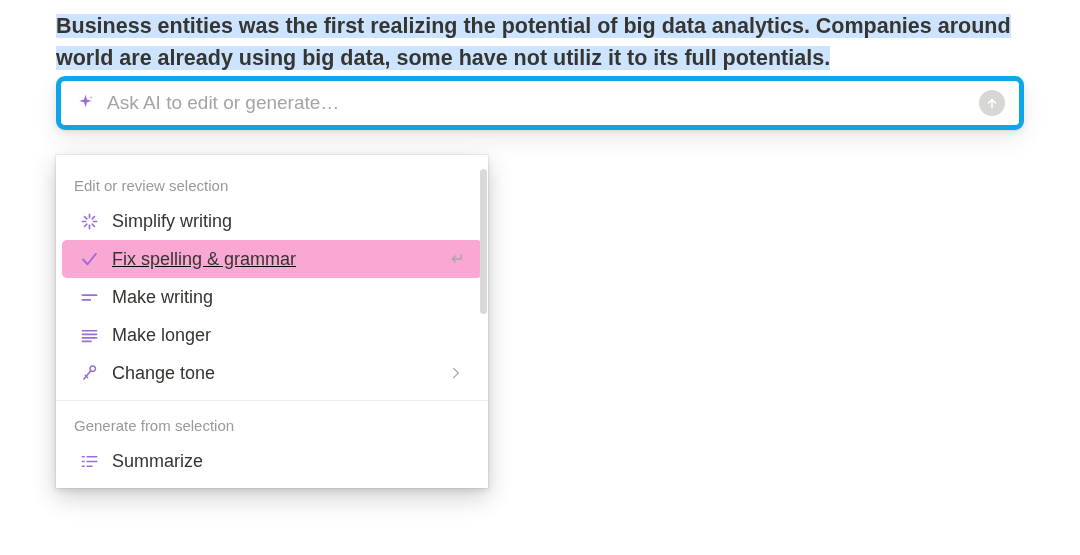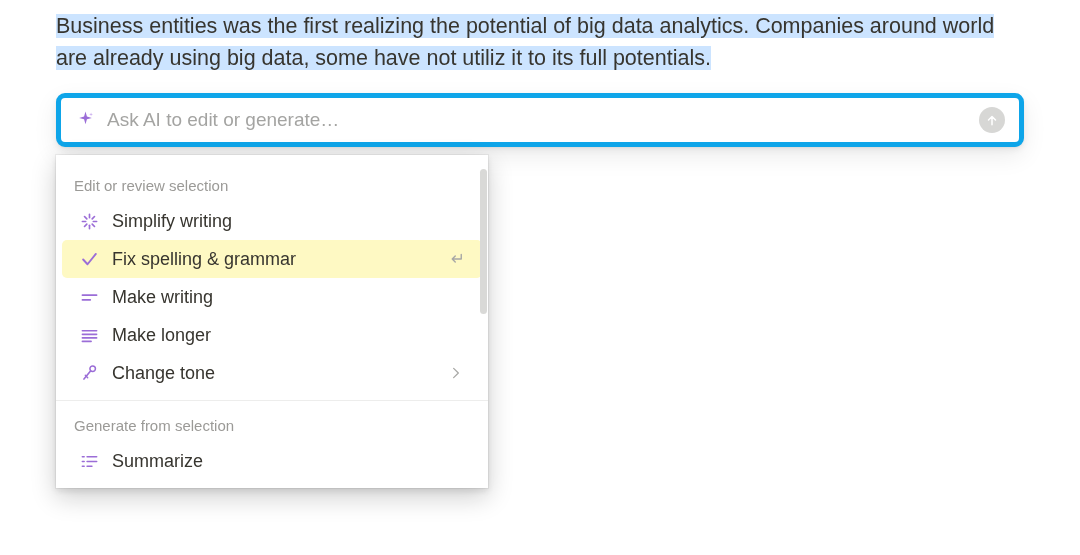--- a/index.html
+++ b/index.html
@@ -18,21 +18,22 @@
       padding: 10px 56px 0 56px;
     }
     .selected-text {
       font-size: 21.5px;
       line-height: 1.5;
       color: #37352f;
       background: #cce4ff;
       display: inline;
     }
     .selected-text-wrap {
-      margin-bottom: 18px;
+      margin-bottom: 1px;
+      font-weight: bold;
     }
     .prompt-box {
       display: flex;
       align-items: center;
       border: 5px solid #0ea5e9;
       border-radius: 9px;
       padding: 8px 14px;
       height: 54px;
       box-shadow: 0 1px 2px rgba(15, 15, 15, 0.04), 0 3px 6px rgba(15, 15, 15, 0.06), 0 9px 24px rgba(15, 15, 15, 0.08);
       background: #fff;
@@ -87,21 +88,22 @@
     .menu-item {
       display: flex;
       align-items: center;
       padding: 7px 16px;
       margin: 0 6px;
       border-radius: 5px;
       cursor: pointer;
       min-height: 38px;
     }
     .menu-item.hovered {
-      background: #fef9c3;
+      background: #f9a8d4;
+      text-decoration: underline;
     }
     .menu-icon {
       width: 22px;
       height: 22px;
       display: flex;
       align-items: center;
       justify-content: center;
       margin-right: 12px;
       flex-shrink: 0;
       color: #9b6dd7;

